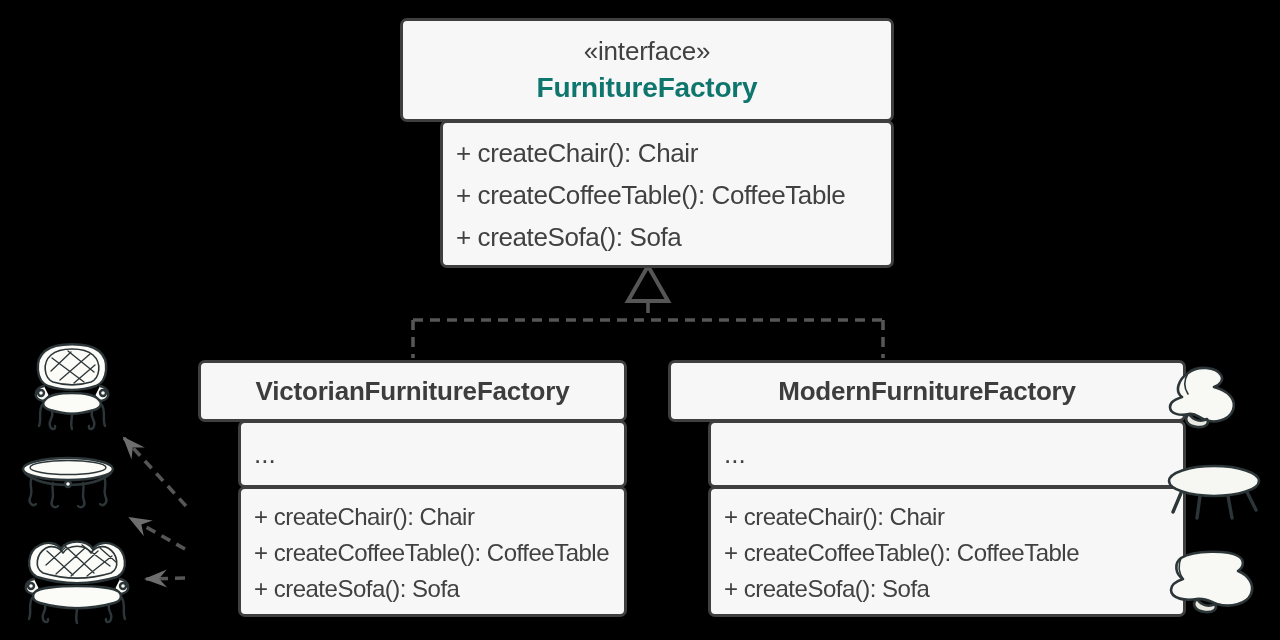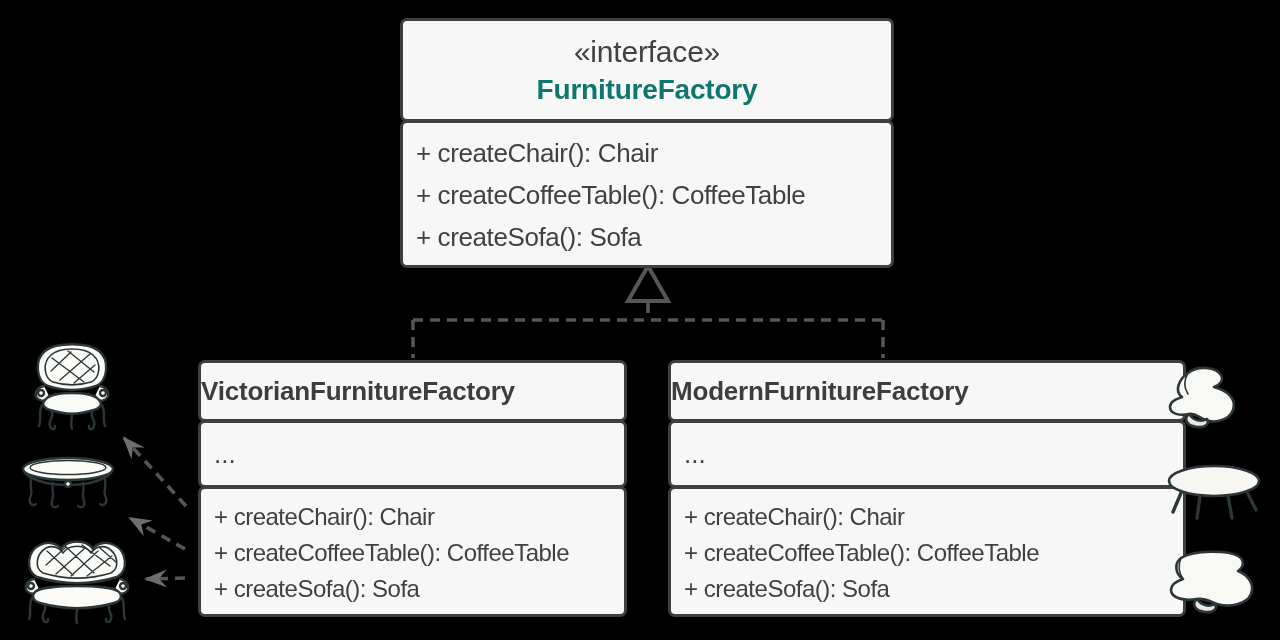--- a/index.html
+++ b/index.html
@@ -2,31 +2,31 @@
 <html><head>
 <meta charset="utf-8">
 <style>
   html,body{margin:0;padding:0;background:#000;}
   .stage{position:relative;width:1280px;height:640px;background:#000;overflow:hidden;
          font-family:"Liberation Sans","DejaVu Sans",sans-serif;}
   .overlay{position:absolute;left:0;top:0;width:1280px;height:640px;}
 
   .uml-box{position:absolute;display:flex;flex-direction:column;}
   .comp{box-sizing:border-box;background:#f7f7f7;border:3px solid #3f3f3f;border-radius:7px;}
-  .comp + .comp{margin-top:-2px;}
+  .comp + .comp{margin-top:-2px;margin-left:40px;}
 
   .iface-header{height:104px;display:flex;flex-direction:column;align-items:center;justify-content:center;gap:5px;}
-  .stereotype{font-size:30px;color:#414141;letter-spacing:-0.2px;}
+  .stereotype{font-size:26px;color:#414141;letter-spacing:-0.2px;}
   .iface-name{font-size:28px;font-weight:bold;color:#0f766e;letter-spacing:-0.2px;}
 
   .iface-body{height:148px;padding:9px 13px;}
   .iface-body .method{height:42px;display:flex;align-items:center;font-size:26px;color:#414141;
                       letter-spacing:-0.4px;white-space:nowrap;}
 
-  .sub-header{height:62px;display:flex;align-items:center;justify-content:flex-start;}
+  .sub-header{height:62px;display:flex;align-items:center;justify-content:center;}
   .sub-name{font-size:26px;font-weight:bold;color:#3d3d3d;letter-spacing:-0.2px;}
 
   .sub-fields{height:68px;display:flex;align-items:center;padding:0 13px;}
   .fields-ellipsis{font-size:26px;color:#414141;}
 
   .sub-body{height:131px;padding:10px 13px;}
   .sub-body .method{height:36px;display:flex;align-items:center;font-size:24px;color:#414141;
                     letter-spacing:-0.5px;white-space:nowrap;}
 
   .icon{position:absolute;}

